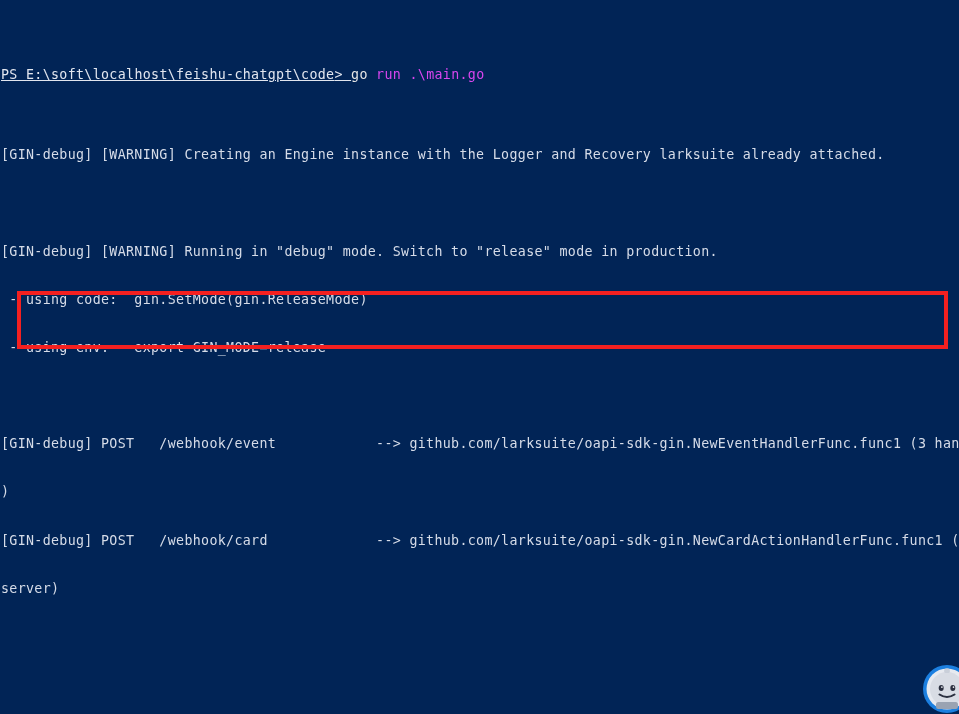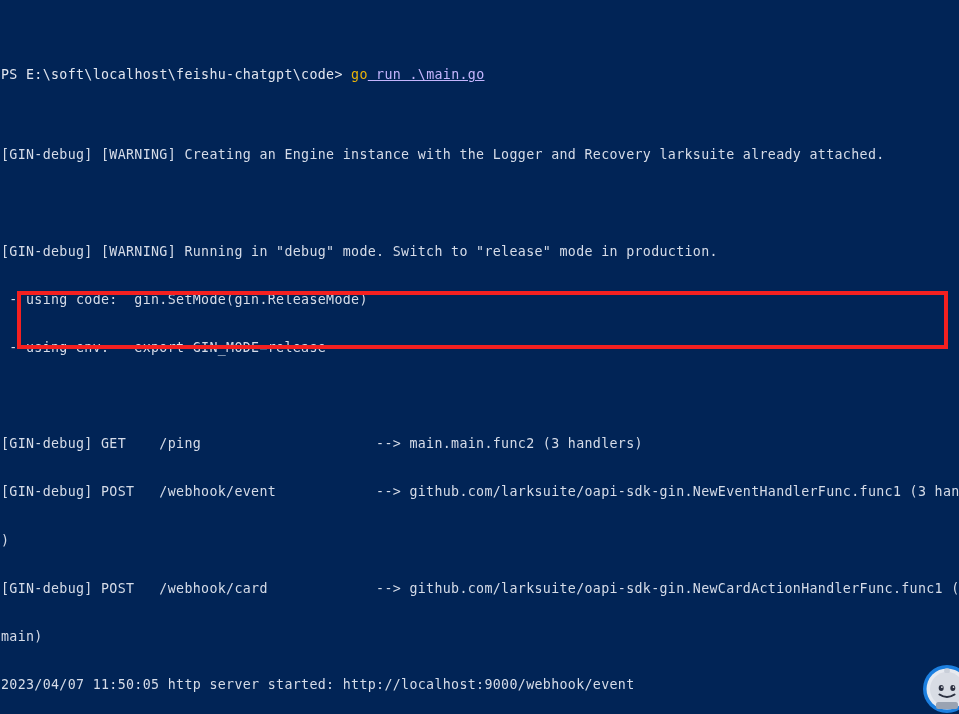--- a/index.html
+++ b/index.html
@@ -31,23 +31,23 @@
     white-space: pre;
     z-index: 2;
   }
   .ln {
     height: 16.05px;
     white-space: pre;
     overflow: hidden;
   }
   .blank { height: 16.05px; }
 
-  .c-white  { color: #e2e6ef; }
-  .c-yellow { color: #eab308; }
-  .c-gray   { color: #c4b5fd; text-decoration: underline; }
+  .c-white  { color: #e2e6ef; text-decoration: underline; }
+  .c-yellow { color: #e5e5e5; }
+  .c-gray   { color: #d946ef; }
 
   
   #annot {
     position: absolute;
     left: 17px;
     top: 291px;
     width: 931px;
     height: 58px;
     border: 4px solid #f42020;
     box-sizing: border-box;
@@ -75,26 +75,24 @@
     
     <div class="ln"><span class="c-white">PS </span><span class="c-white">E:\soft\localhost\feishu-chatgpt\code</span><span class="c-white">&gt; </span><span class="c-yellow">go</span><span class="c-gray"> run .\main.go</span></div>
 
     
     <div class="ln">[GIN-debug] [WARNING] Creating an Engine instance with the Logger and Recovery larksuite already attached.</div>
     <div class="ln blank"></div>
     <div class="ln">[GIN-debug] [WARNING] Running in "debug" mode. Switch to "release" mode in production.</div>
     <div class="ln"> - using code:  gin.SetMode(gin.ReleaseMode)</div>
     <div class="ln"> - using env:   export GIN_MODE=release</div>
     <div class="ln blank"></div>
-    <div class="ln">[GIN-debug] GET    /ping                     --&gt; main.main.func2 (3 handlers)</div>
     <div class="ln">[GIN-debug] POST   /webhook/event            --&gt; github.com/larksuite/oapi-sdk-gin.NewEventHandlerFunc.func1 (3 handlers</div>
     <div class="ln">)</div>
     <div class="ln">[GIN-debug] POST   /webhook/card             --&gt; github.com/larksuite/oapi-sdk-gin.NewCardActionHandlerFunc.func1 (3 han</div>
-    <div class="ln">main)</div>
-    <div class="ln">2023/04/07 11:50:05 http server started: http://localhost:9000/webhook/event</div>
+    <div class="ln">server)</div>
     
     
     
     
 
     
     
 
     
     

